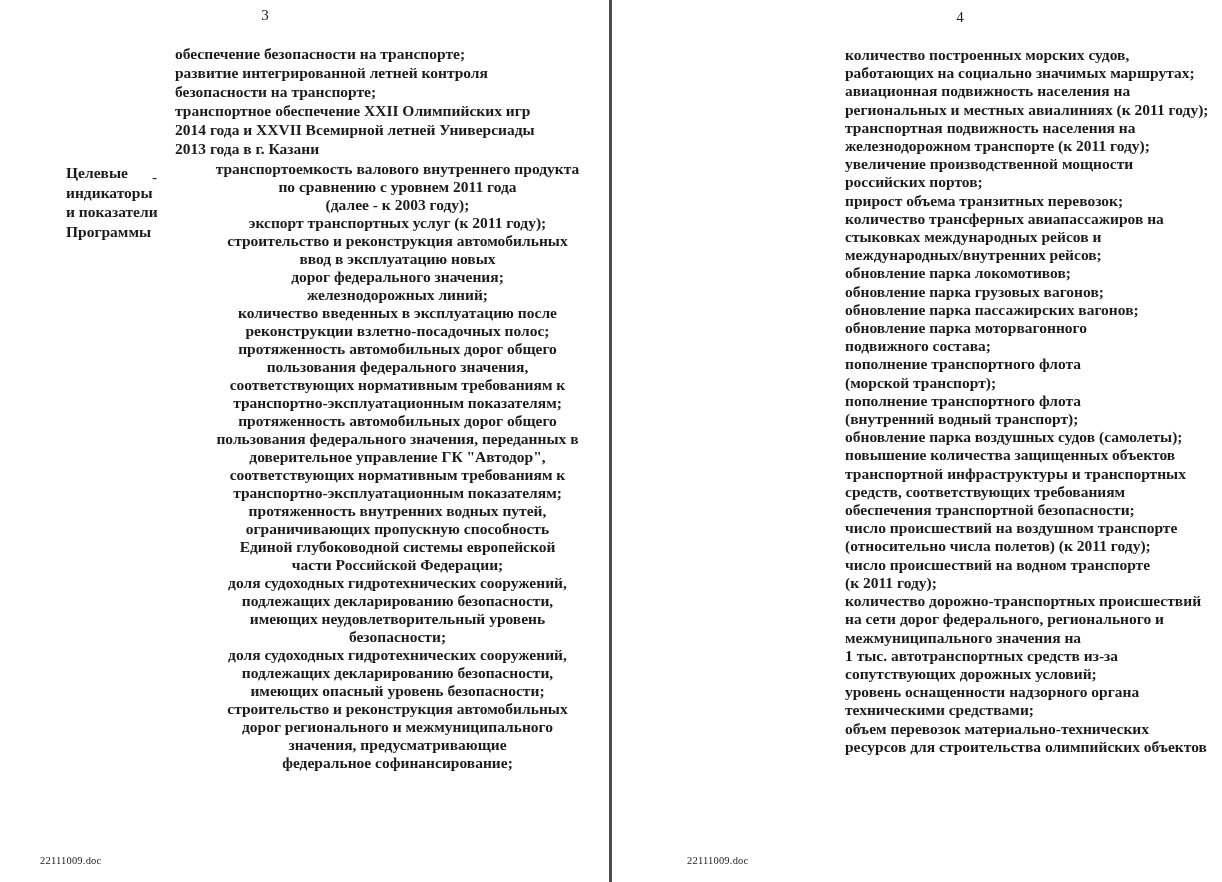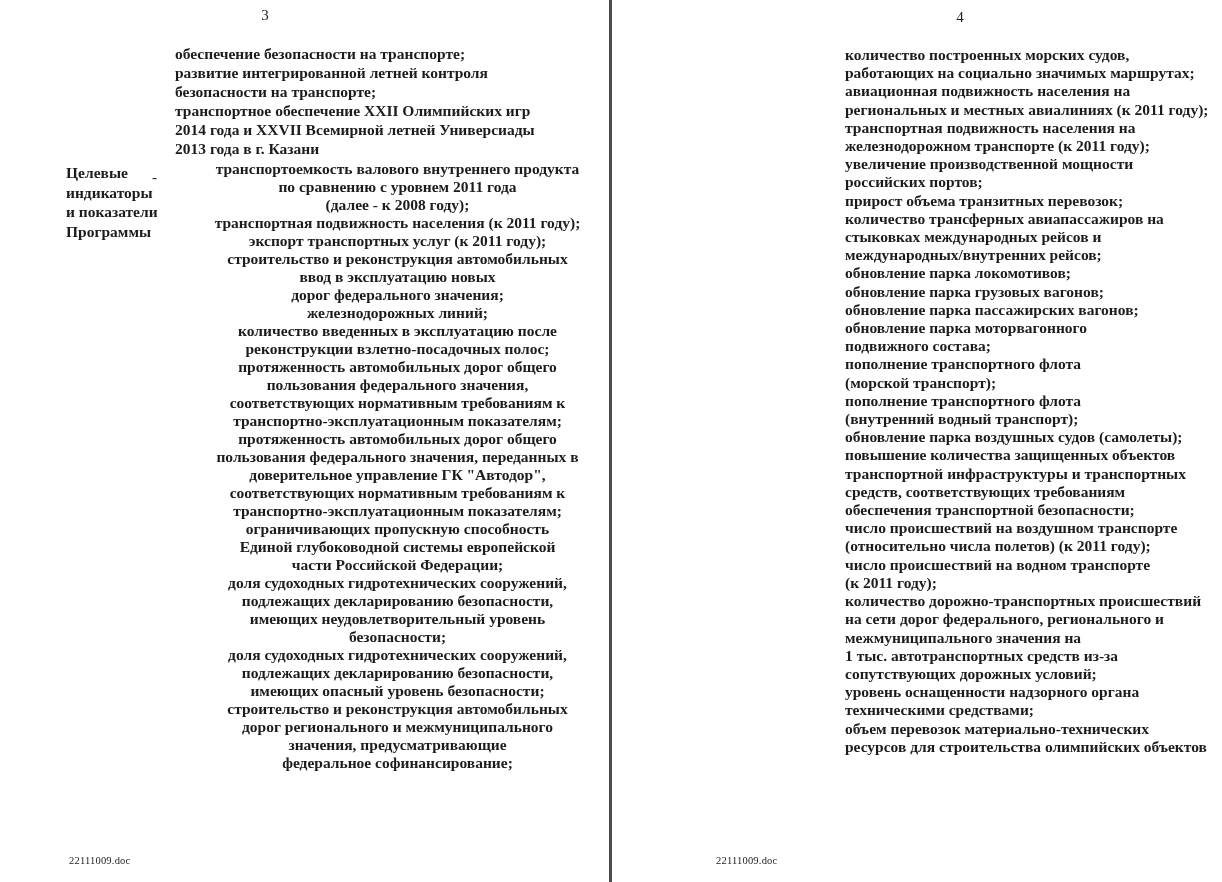--- a/index.html
+++ b/index.html
@@ -21,21 +21,21 @@
   }
   .pageno { position:absolute; font-size:15px; width:30px; text-align:center; }
   .pageno-left  { left:250px; top:7px; }
   .pageno-right { left:333px; top:9px; }
   .block { position:absolute; font-size:15.5px; white-space:nowrap;font-weight:bold; }
   .intro      { left:175px; top:44px;  width:440px; line-height:19px; }
   .row-label  { left:18px;  top:163px; width:150px; line-height:19.5px;margin-left:48px; }
   .dash       { position:absolute; left:152px; top:168px; font-size:15.5px; line-height:18px; }
   .indicators-left  { left:175px; top:160px; width:445px; line-height:18px;text-align:center; }
   .indicators-right { left:233px; top:46px;  width:385px; line-height:18.2px; }
-  .footer { position:absolute; top:855px; font-size:10.5px; letter-spacing:0.2px;margin-left:29px; }
+  .footer { position:absolute; top:855px; font-size:10.5px; letter-spacing:0.2px; }
   .footer-left  { left:40px; }
   .footer-right { left:75px; }
   .tline { display:block; }
 </style>
 </head>
 <body>
 
 <div class="sheet">
 
   <section class="page page-left">
@@ -55,38 +55,38 @@
         <div class="tline">индикаторы</div>
         <div class="tline">и показатели</div>
         <div class="tline">Программы</div>
       </div>
 
     <div class="dash">-</div>
 
     <div class="block indicators-left">
         <div class="tline">транспортоемкость валового внутреннего продукта</div>
         <div class="tline">по сравнению с уровнем 2011 года</div>
-        <div class="tline">(далее - к 2008 году);</div>
-        <div class="tline">транспортная подвижность населения (к 2011 году);</div>
+        <div class="tline">(далее - к 2003 году);</div>
         <div class="tline">экспорт транспортных услуг (к 2011 году);</div>
         <div class="tline">строительство и реконструкция автомобильных</div>
         <div class="tline">ввод в эксплуатацию новых</div>
         <div class="tline">дорог федерального значения;</div>
         <div class="tline">железнодорожных линий;</div>
         <div class="tline">количество введенных в эксплуатацию после</div>
         <div class="tline">реконструкции взлетно-посадочных полос;</div>
         <div class="tline">протяженность автомобильных дорог общего</div>
         <div class="tline">пользования федерального значения,</div>
         <div class="tline">соответствующих нормативным требованиям к</div>
         <div class="tline">транспортно-эксплуатационным показателям;</div>
         <div class="tline">протяженность автомобильных дорог общего</div>
         <div class="tline">пользования федерального значения, переданных в</div>
         <div class="tline">доверительное управление ГК "Автодор",</div>
         <div class="tline">соответствующих нормативным требованиям к</div>
         <div class="tline">транспортно-эксплуатационным показателям;</div>
+        <div class="tline">протяженность внутренних водных путей,</div>
         <div class="tline">ограничивающих пропускную способность</div>
         <div class="tline">Единой глубоководной системы европейской</div>
         <div class="tline">части Российской Федерации;</div>
         <div class="tline">доля судоходных гидротехнических сооружений,</div>
         <div class="tline">подлежащих декларированию безопасности,</div>
         <div class="tline">имеющих неудовлетворительный уровень</div>
         <div class="tline">безопасности;</div>
         <div class="tline">доля судоходных гидротехнических сооружений,</div>
         <div class="tline">подлежащих декларированию безопасности,</div>
         <div class="tline">имеющих опасный уровень безопасности;</div>

